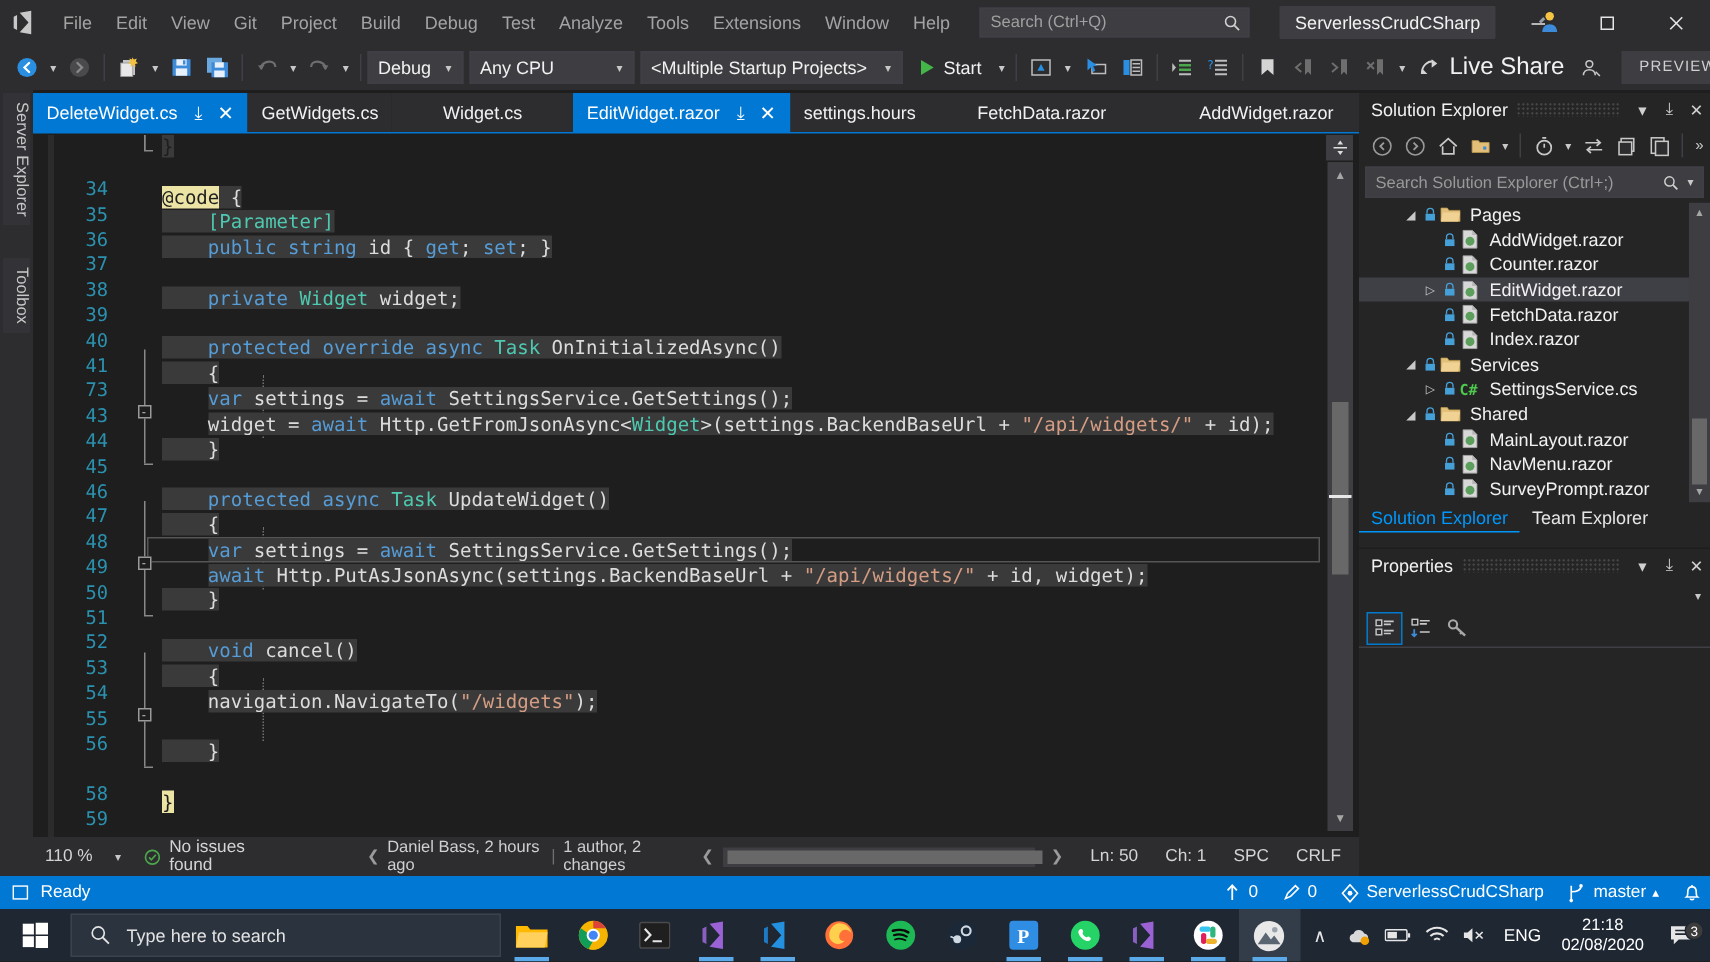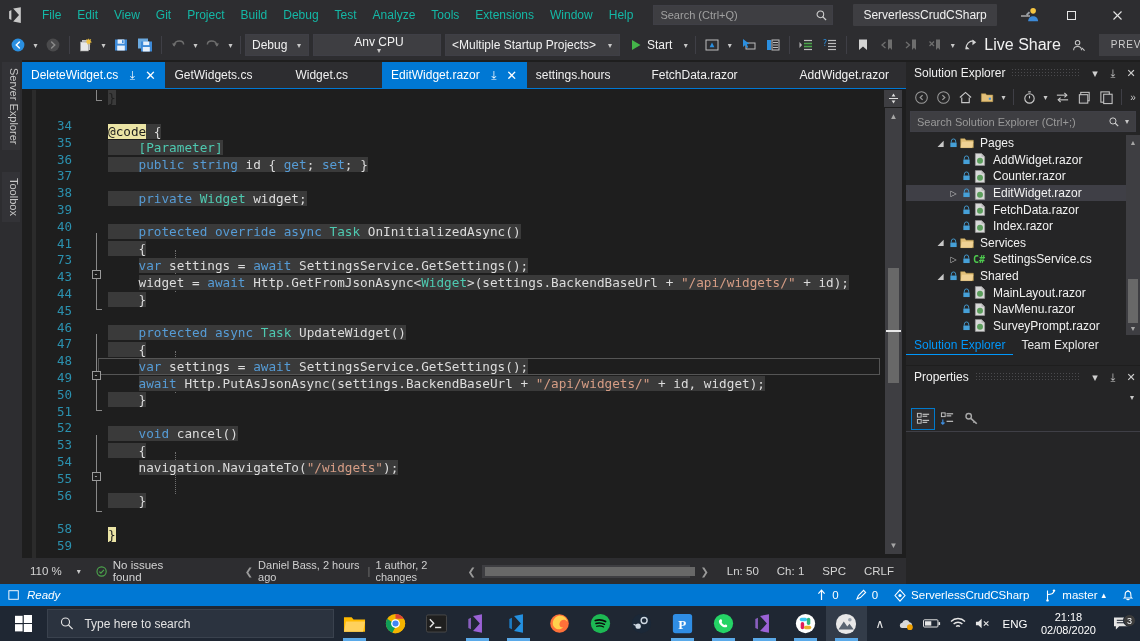--- a/index.html
+++ b/index.html
@@ -14,21 +14,21 @@
 
   
   .titlebar{
     position:absolute; left:0; top:0; width:1140px; height:30px;
     background:#2d2d30; display:flex; align-items:center;
   }
   .vs-logo{ width:34px; height:30px; display:flex; align-items:center; justify-content:center; }
   .vs-logo svg{ display:block; }
   .menu{ display:flex; align-items:center; height:30px; }
   .menu-item{
-    padding:0 8px; height:30px; line-height:30px; color:#14b8a6;
+    padding:0 8px; height:30px; line-height:30px; color:#a3a3a3;
     font-size:12px; white-space:nowrap; cursor:default;
   }
   .qsearch{
     margin-left:12px; width:180px; height:20px; background:#3e3e42;
     border:1px solid #3f3f46; display:flex; align-items:center;
     padding:0 4px 0 6px; color:#a0a0a0; font-size:11px; position:relative;
   }
   .qsearch .ph{ flex:1; overflow:hidden; white-space:nowrap; }
   .qsearch .mag{ width:13px;height:13px; flex:none; }
   .sln-title{
@@ -205,21 +205,21 @@
   .props-tb{ height:26px; display:flex; align-items:center; padding-left:5px; border-bottom:1px solid #3f3f46; }
   .props-tb .pi{ width:24px;height:22px; display:flex;align-items:center;justify-content:center; }
   .props-tb .pi.sel{ border:1px solid #007acc; background:#2d2d30; }
   .props-body{ background:#252526; }
 
   
   .vsstatus{
     position:absolute; left:0; top:584px; width:1140px; height:22px;
     background:#0078d4; display:flex; align-items:center; color:#fff; font-size:11.5px;
   }
-  .vsstatus .ready{ display:flex; align-items:center; padding-left:8px;font-style:italic; }
+  .vsstatus .ready{ display:flex; align-items:center; padding-left:8px; }
   .vsstatus .ready .lbl{ margin-left:7px; }
   .vsstatus .right{ margin-left:auto; display:flex; align-items:center; padding-right:6px; }
   .vsstatus .right .itm{ display:flex; align-items:center; margin-left:16px; white-space:nowrap;}
   .vsstatus .right .itm .lbl{ margin-left:5px; }
 
   
   .taskbar{
     position:absolute; left:0; top:606px; width:1140px; height:35px;
     background:#1f2733; display:flex; align-items:center;
   }
@@ -369,21 +369,21 @@
           <path d="M11.8 9.8 L14 6.6 L9.6 6.2 Z" fill="#6e6e6e"></path>
         </svg>
     </div>
     <div class="caret">▾</div>
     <div class="tb-sep"></div>
 
     <div class="combo" style="width:64px;">
       <div class="cv">Debug</div>
       <div class="cd">▾</div>
     </div>
-    <div class="combo" style="width:128px;flex-direction:column;">
+    <div class="combo" style="width:110px;">
       <div class="cv">Any CPU</div>
       <div class="cd">▾</div>
     </div>
     <div class="combo" style="width:175px;">
       <div class="cv">&lt;Multiple Startup Projects&gt;</div>
       <div class="cd">▾</div>
     </div>
 
     <div class="startbtn">
       <div class="ply">

